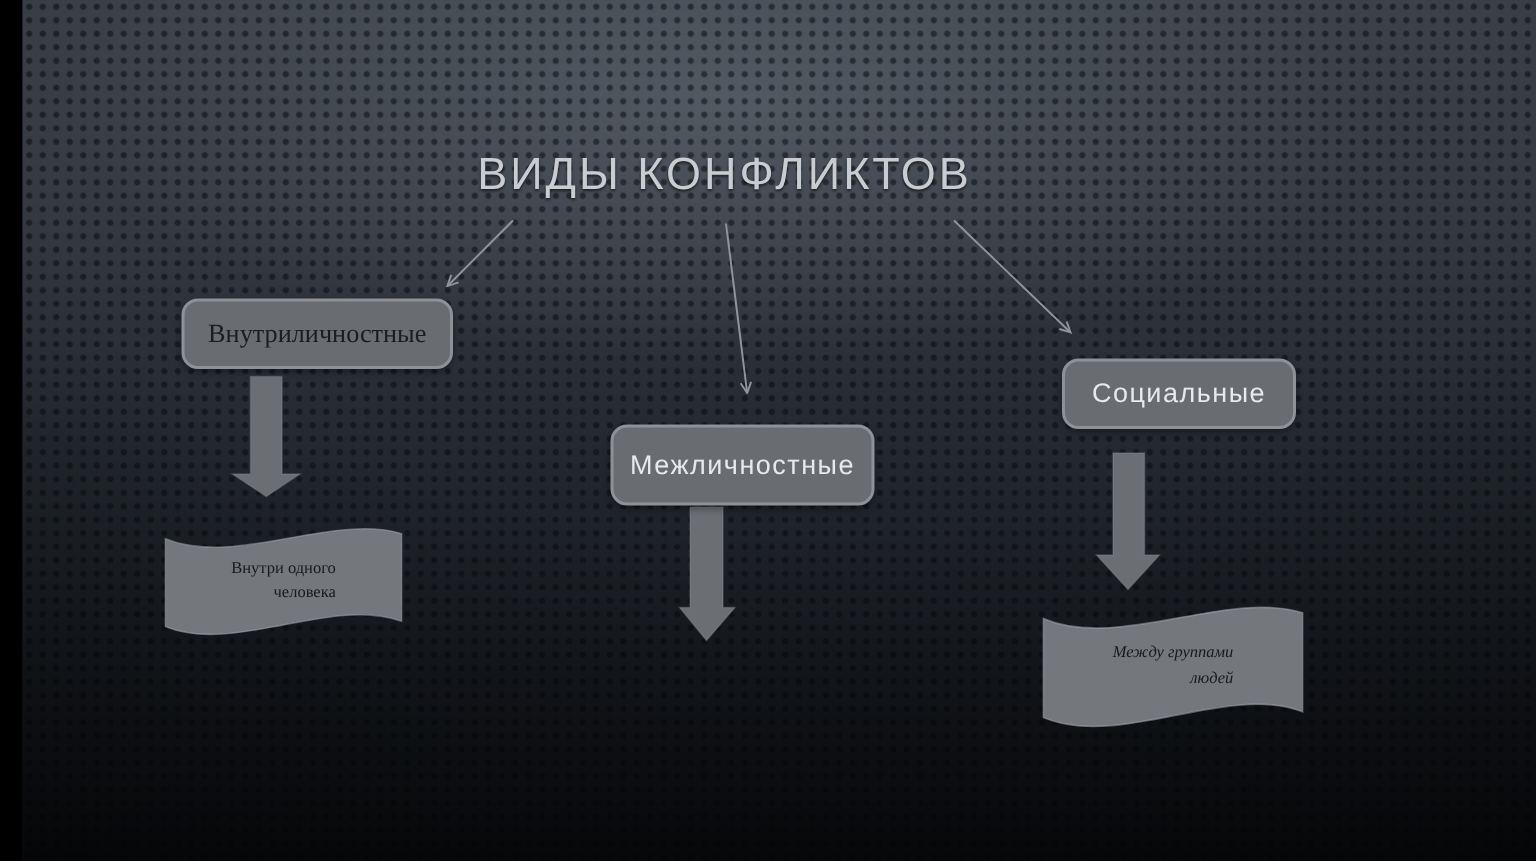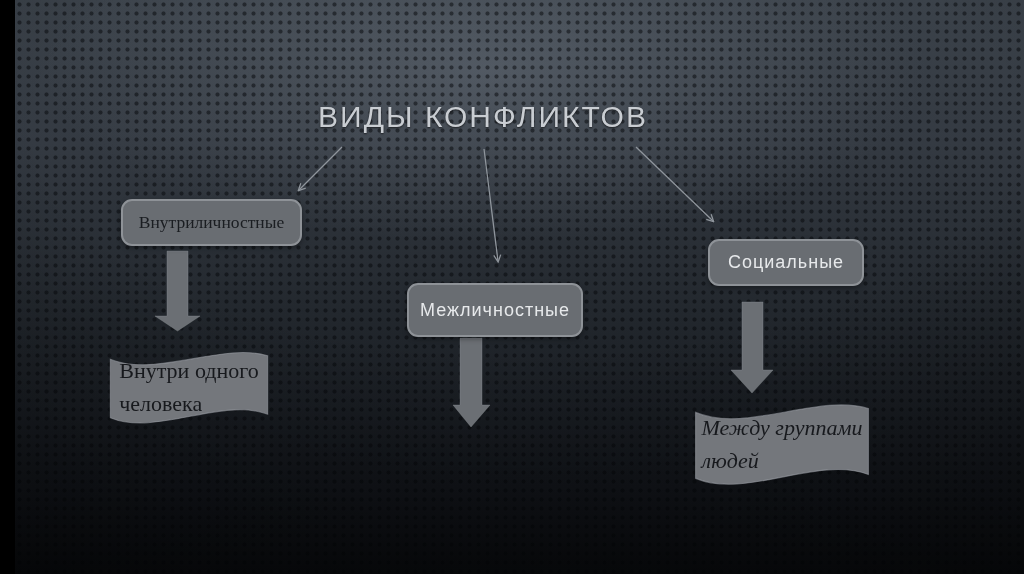--- a/index.html
+++ b/index.html
@@ -40,23 +40,23 @@
   }
   .type-box .label-serif{
     font-family:"Liberation Serif",serif;
     font-size:17.5px;color:#1a1d21;
   }
   .wave{position:absolute;}
   .wave svg{position:absolute;left:0;top:0;width:100%;height:100%;}
   .wave .wave-label{
     position:absolute;left:0;top:0;width:100%;height:100%;
     display:flex;align-items:center;justify-content:center;
-    text-align:left;white-space:pre-line;
+    text-align:right;white-space:pre-line;
     font-family:"Liberation Serif",serif;
-    font-size:22px;line-height:1.5;color:#17191d;
+    font-size:11px;line-height:1.5;color:#17191d;
     padding-top:4px;box-sizing:border-box;
   }
 </style>
 </head>
 <body>
 
 <div class="slide">
 
   <h1 class="title">ВИДЫ КОНФЛИКТОВ</h1>
 

